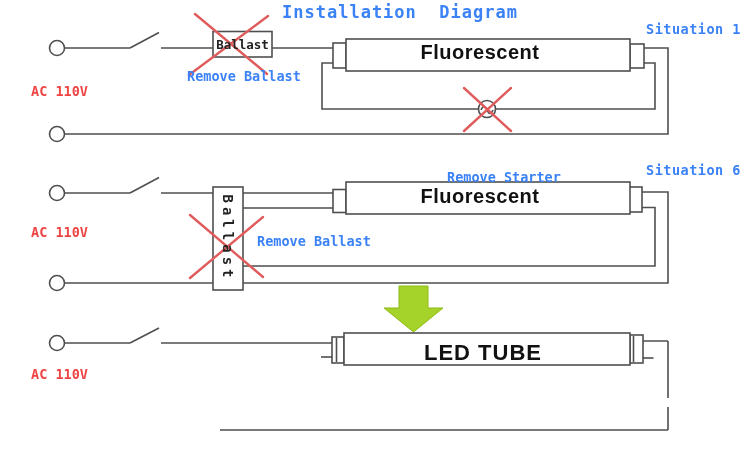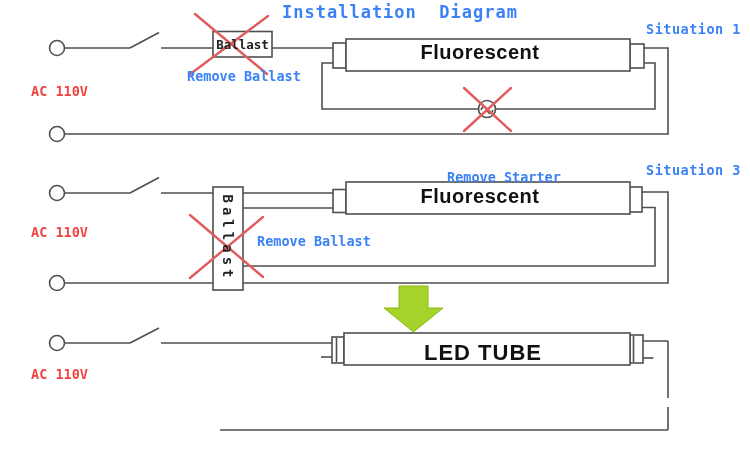--- a/index.html
+++ b/index.html
@@ -97,21 +97,21 @@
 
   <div class="lbl red title" style="left:282px;top:2px;">Installation  Diagram</div>
 
   <div class="lbl red sit" style="left:646px;top:21px;">Situation 1</div>
   <div class="lbl" style="left:31px;top:83px;">AC 110V</div>
   <div class="lbl boxlbl" style="left:213px;top:37px;width:59px;">Ballast</div>
   <div class="lbl red" style="left:187px;top:68px;">Remove Ballast</div>
   <div class="tube-lbl fluo" style="left:338px;top:41px;width:284px;">Fluorescent</div>
   <div class="lbl red" style="left:447px;top:127px;margin-top:42px;">Remove Starter</div>
 
-  <div class="lbl red sit" style="left:646px;top:162px;">Situation 3</div>
+  <div class="lbl red sit" style="left:646px;top:162px;">Situation 6</div>
   <div class="lbl" style="left:31px;top:224px;">AC 110V</div>
   <div class="lbl boxlbl vert" style="left:228px;top:238px;">Ballast</div>
   <div class="lbl red" style="left:257px;top:233px;">Remove Ballast</div>
   <div class="tube-lbl fluo" style="left:338px;top:185px;width:284px;">Fluorescent</div>
 
   <div class="lbl" style="left:31px;top:366px;">AC 110V</div>
   <div class="tube-lbl led" style="left:338px;top:340px;width:290px;">LED TUBE</div>
 
 </div>
 

